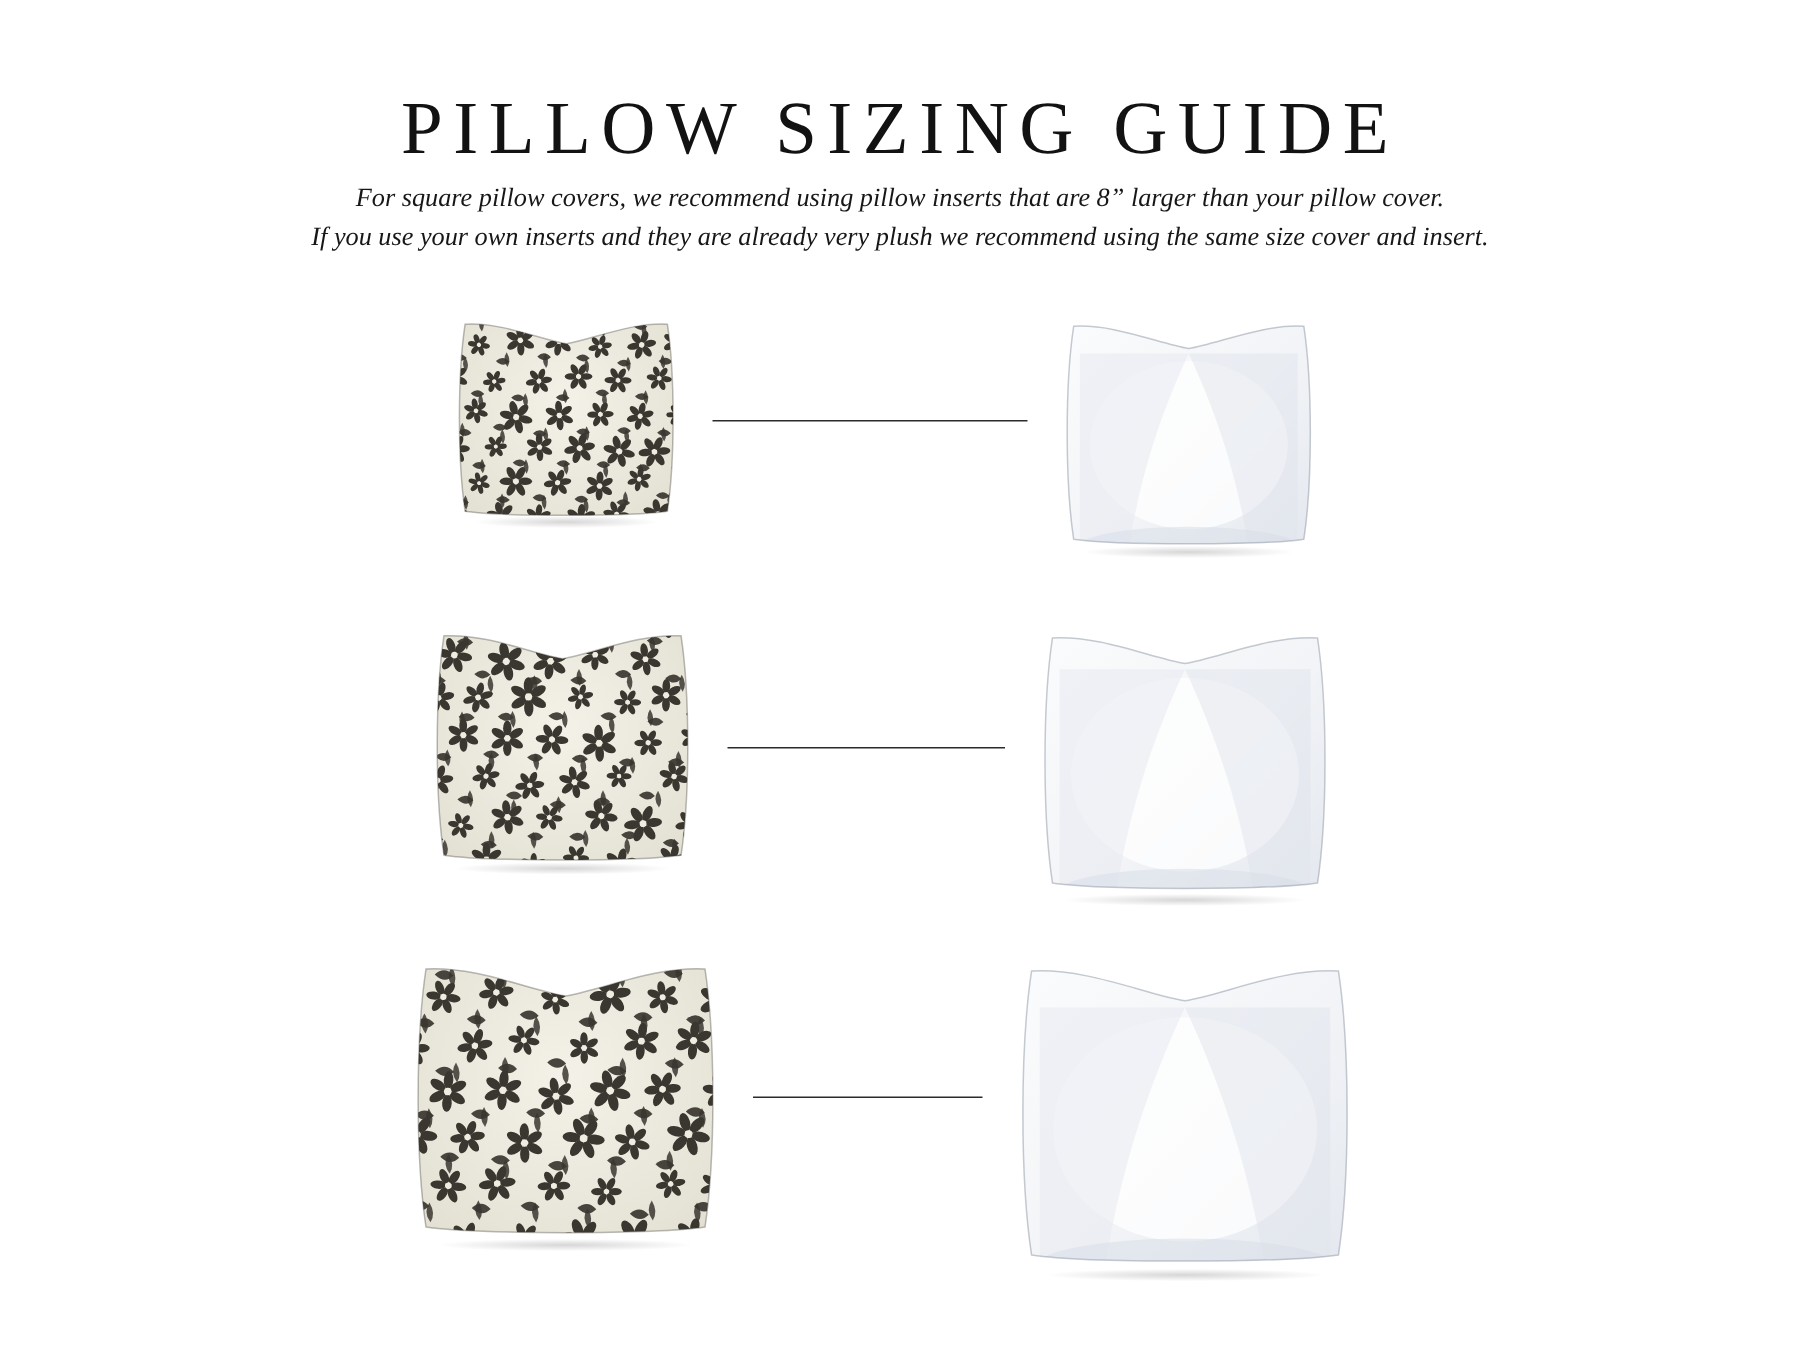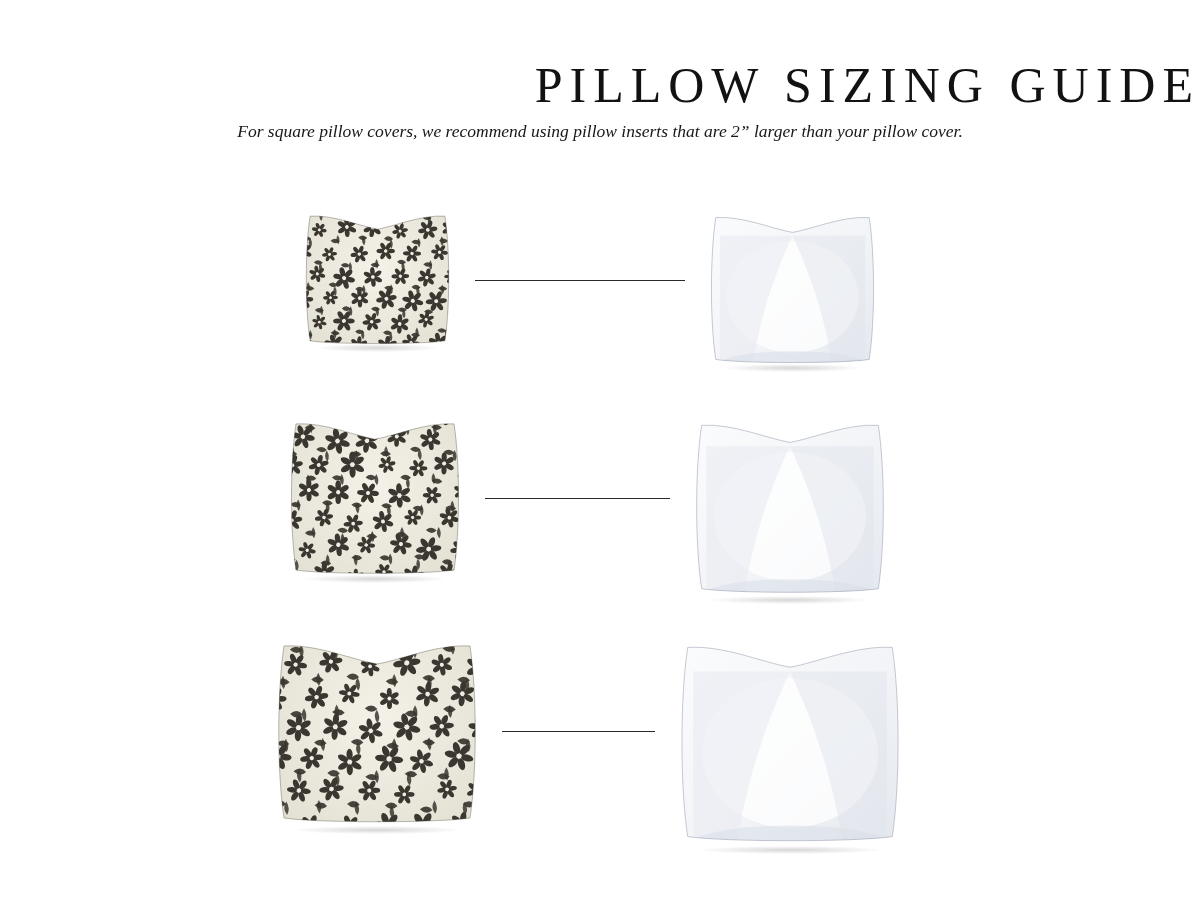--- a/index.html
+++ b/index.html
@@ -22,21 +22,21 @@
     position: relative;
     background: #ffffff;
   }
 
   
   .title {
     position: absolute;
     top: 56px;
     left: 0;
     width: 1200px;
-    text-align: right;
+    text-align: center;
     font-family: "Liberation Serif", serif;
     font-size: 50px;
     font-weight: 400;
     letter-spacing: 7px;
     color: #121212;
     white-space: nowrap;
   }
 
   .subtitle {
     position: absolute;
@@ -102,21 +102,22 @@
   }
 </style>
 </head>
 <body>
 
 <div class="page">
 
   <div class="title">PILLOW SIZING GUIDE</div>
 
   <div class="subtitle">
-    <div>For square pillow covers, we recommend using pillow inserts that are 2” larger than your pillow cover.</div>
+    <div>For square pillow covers, we recommend using pillow inserts that are 8” larger than your pillow cover.</div>
+    <div>If you use your own inserts and they are already very plush we recommend using the same size cover and insert.</div>
   </div>
 
   <div class="row" id="row-0" style="top:206px;height:185px;">
     <div class="cell" id="cover-cell-0" style="left:305px; top:0;">
       <div class="pillow-wrap" id="cover-pillow-0" style="width: 145px; height: 147.9px;">
           <div class="pillow">
             <svg viewBox="0 0 145 147.9" xmlns="http://www.w3.org/2000/svg">
               <defs>
                 <clipPath id="clip101">
                   <path d="M 5.075 10.15 C 29 8.7, 55.1 20.3, 72.5 23.2 C 89.9 20.3, 116 8.7, 139.92499999999998 10.15 C 145 43.5, 145 101.5, 139.92499999999998 134.85 C 116 138.475, 29 138.475, 5.075 134.85 C 0 101.5, 0 43.5, 5.075 10.15 Z"></path>

